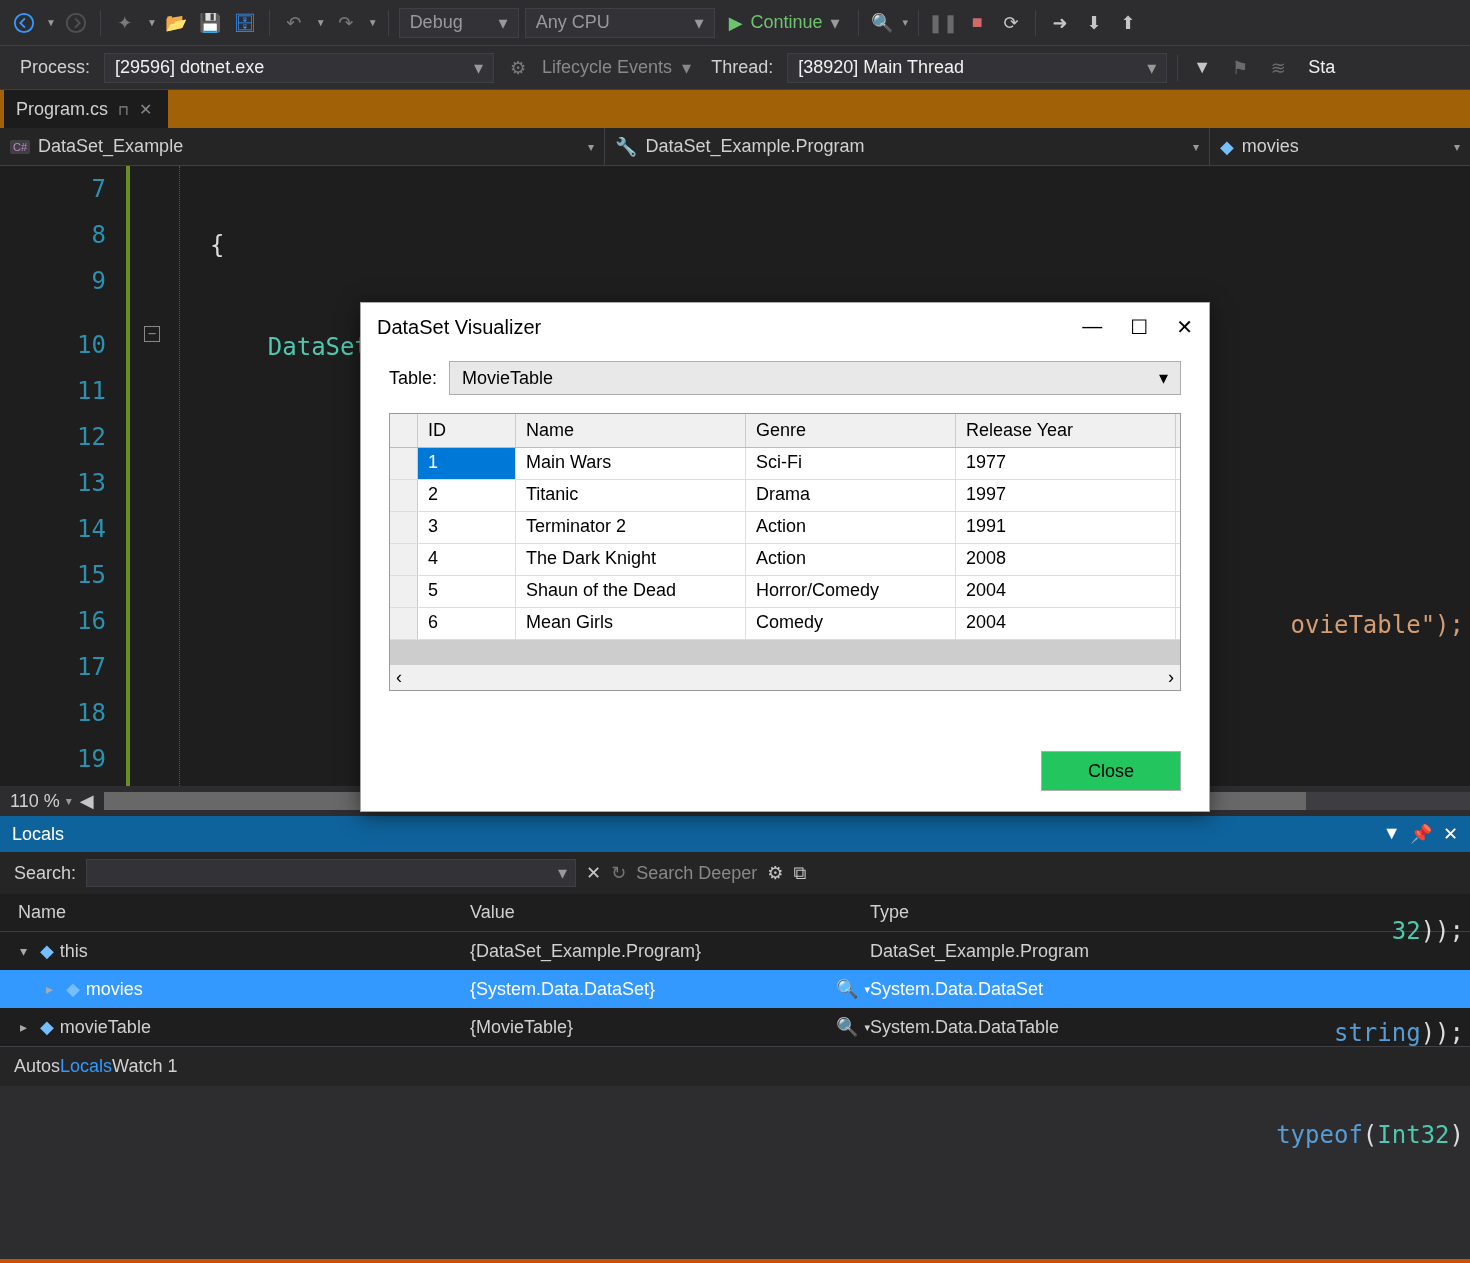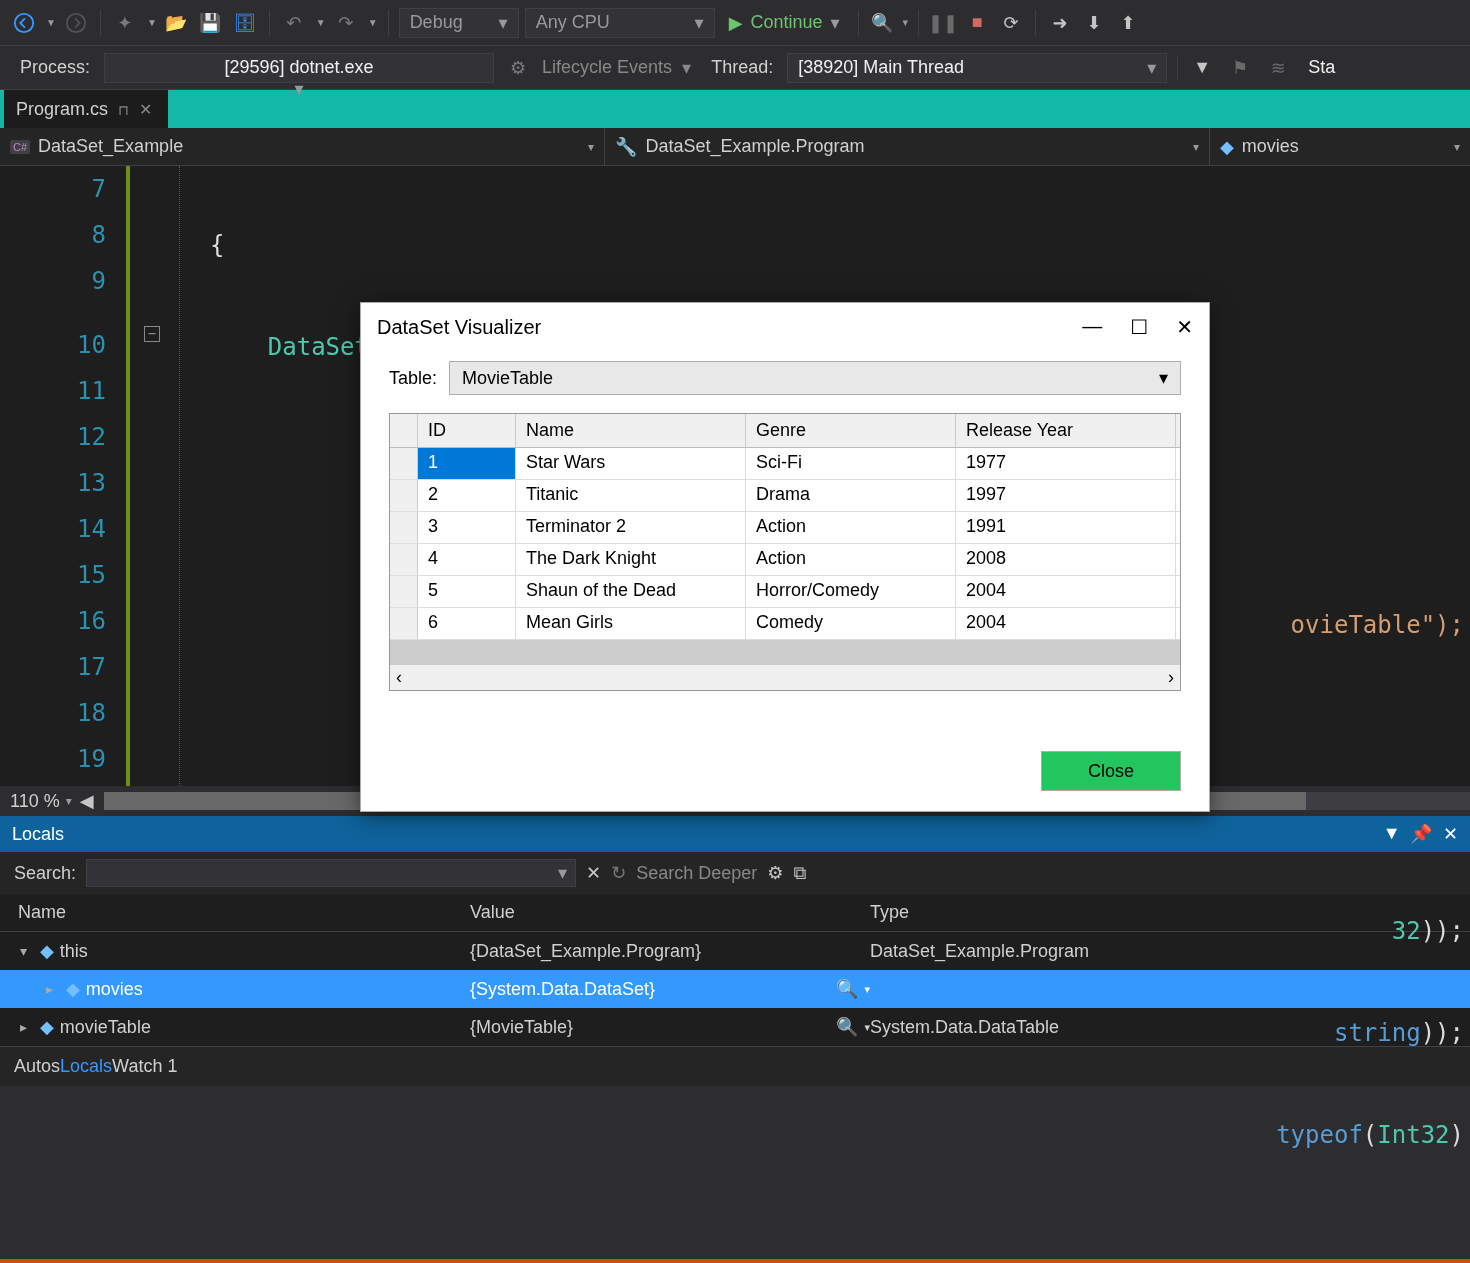--- a/index.html
+++ b/index.html
@@ -44,21 +44,21 @@
   border-bottom:1px solid #3f3f46;
 }
 .toolbar2 .lbl { color:#d0d0d0; margin-right:4px;}
 .combo-wide {
   background:#333337; border:1px solid #3f3f46; color:#f1f1f1;
   padding:3px 10px; display:flex; align-items:center; justify-content:space-between;
   height:30px;
 }
 
 
-.tabstrip { height:38px; display:flex; align-items:flex-end; padding-left:4px; background:#14b8a6;}
+.tabstrip { height:38px; display:flex; align-items:flex-end; padding-left:4px; background:#a16207;}
 .tab {
   background:#1c1c1c; color:#d0d0d0; padding:8px 16px 8px 12px;
   display:flex; align-items:center; gap:10px; border-top:1px solid #1c1c1c;
 }
 .tab .pin { color:#888; font-size:14px;}
 .tab .close { color:#888; font-size:16px;}
 
 
 .navbar { height:38px; display:flex; background:#252526; border-bottom:1px solid #3f3f46;}
 .nav-combo {
@@ -233,21 +233,21 @@
   <span class="tb-btn" style="color:#d16969;">■</span>
   <span class="tb-btn">⟳</span>
   <span class="sep"></span>
   <span class="tb-btn">➜</span>
   <span class="tb-btn">⬇</span>
   <span class="tb-btn">⬆</span>
 </div>
 
 <div class="toolbar2">
   <span class="lbl">Process:</span>
-  <span class="combo-wide" style="width:390px;flex-direction:column;">
+  <span class="combo-wide" style="width:390px;">
     <span>[29596] dotnet.exe</span>
       <span style="color:#999;">▾</span>
   </span>
   <span class="tb-btn" style="opacity:.5;">⚙</span>
   <span style="color:#888;">Lifecycle Events</span>
   <span style="color:#888;">▾</span>
   <span class="lbl" style="margin-left:10px;">Thread:</span>
   <span class="combo-wide" style="width:380px;">
     <span>[38920] Main Thread</span>
       <span style="color:#999;">▾</span>
@@ -372,20 +372,21 @@
           <span class="indent1"></span>
           <span class="expander">▸</span>
           <span class="cube">◆</span>
           <span>movies</span>
         </div>
         <div class="col2">
           <span style="flex:1;">{System.Data.DataSet}</span>
           <span>🔍</span>
           <span style="font-size:11px;">▾</span>
         </div>
+        <div class="col3">System.Data.DataSet</div>
       </div>
       <div class="lg-row">
         <div class="col1">
           <span class="expander">▸</span>
           <span class="cube">◆</span>
           <span>movieTable</span>
         </div>
         <div class="col2">
           <span style="flex:1;">{MovieTable}</span>
           <span>🔍</span>
@@ -424,21 +425,21 @@
         <div class="rowhead"></div>
         <div class="c c-id">ID</div>
         <div class="c c-name">Name</div>
         <div class="c c-genre">Genre</div>
         <div class="c c-year">Release Year</div>
       </div>
       <div id="grid-rows">
           <div class="dg-row sel">
             <div class="rowhead"></div>
             <div class="c c-id idcell">1</div>
-            <div class="c c-name">Star Wars</div>
+            <div class="c c-name">Main Wars</div>
             <div class="c c-genre">Sci-Fi</div>
             <div class="c c-year">1977</div>
           </div>
           <div class="dg-row">
             <div class="rowhead"></div>
             <div class="c c-id idcell">2</div>
             <div class="c c-name">Titanic</div>
             <div class="c c-genre">Drama</div>
             <div class="c c-year">1997</div>
           </div>

